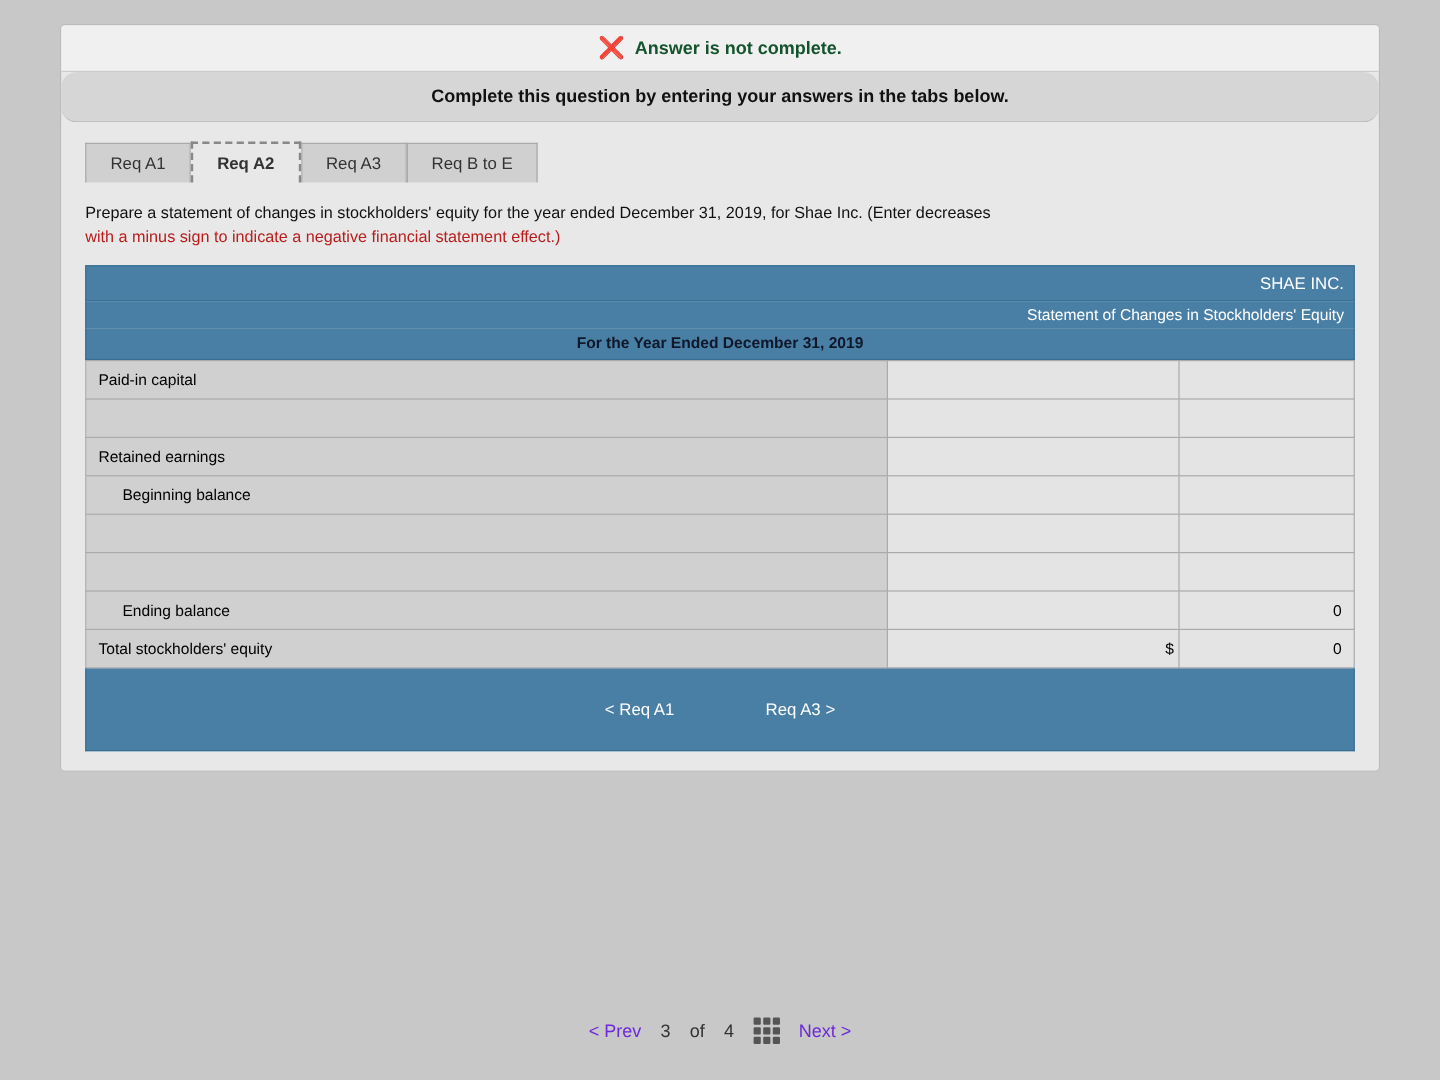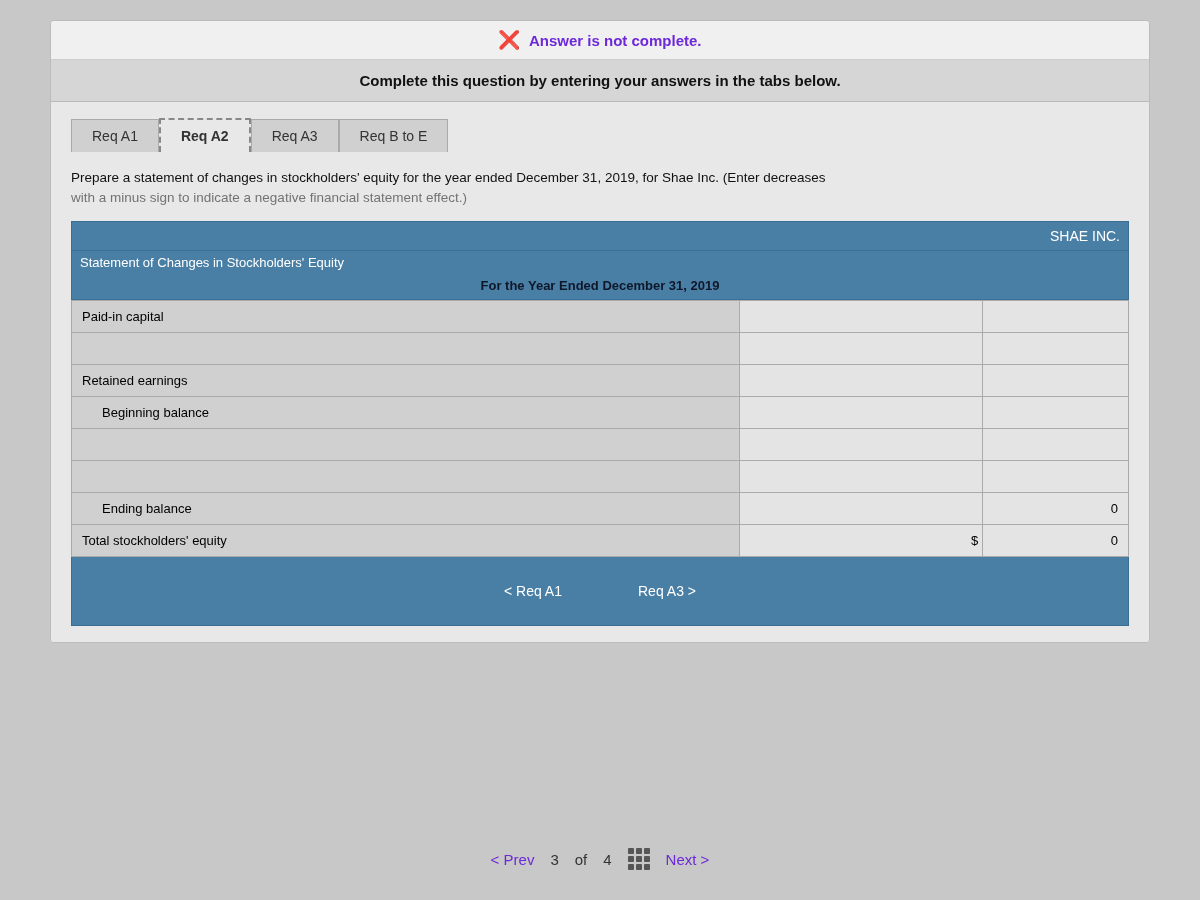--- a/index.html
+++ b/index.html
@@ -33,33 +33,34 @@
       gap: 8px;
     }
 
     .error-icon {
       color: #cc0000;
       font-size: 18px;
     }
 
     .notice-text {
       font-weight: bold;
-      color: #6d28d9;
+      color: #14532d;
       font-size: 15px;
     }
 
     
     .instruction-bar {
       background: #d6d6d6;
       padding: 12px 16px;
       font-size: 15px;
       font-weight: bold;
       color: #111;
       text-align: center;
       border-bottom: 1px solid #bbb;
+      border-radius: 13px;
     }
 
     
     .content-area {
       background: #e8e8e8;
       padding: 16px 20px;
     }
 
     
     .tabs-row {
@@ -90,21 +91,21 @@
 
     
     .instruction-text {
       font-size: 13.5px;
       color: #111;
       margin-bottom: 12px;
       line-height: 1.5;
     }
 
     .instruction-text .blue-text {
-      color: #737373;
+      color: #b91c1c;
     }
 
     
     .table-container {
       width: 100%;
     }
 
     
     .shae-header {
       background: #4a7fa5;
@@ -112,21 +113,21 @@
       text-align: right;
       padding: 6px 8px;
       font-weight: normal;
       font-size: 14px;
       border: 1px solid #3a6f95;
     }
 
     .shae-subheader {
       background: #4a7fa5;
       color: white;
-      text-align: left;
+      text-align: right;
       padding: 4px 8px;
       font-size: 13px;
       border-left: 1px solid #3a6f95;
       border-right: 1px solid #3a6f95;
     }
 
     .shae-subheader2 {
       background: #4a7fa5;
       color: #0f172a;
       text-align: center;

